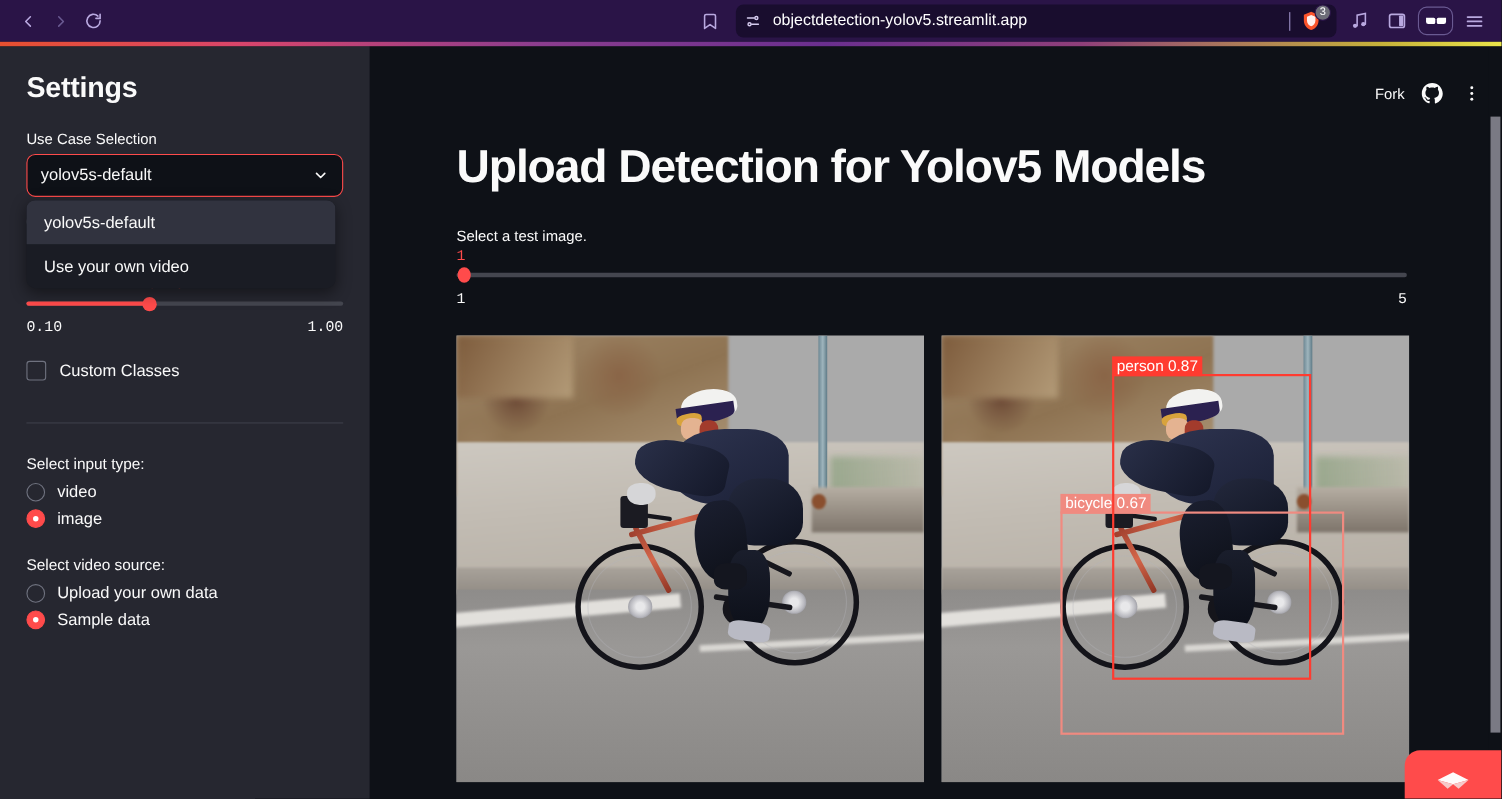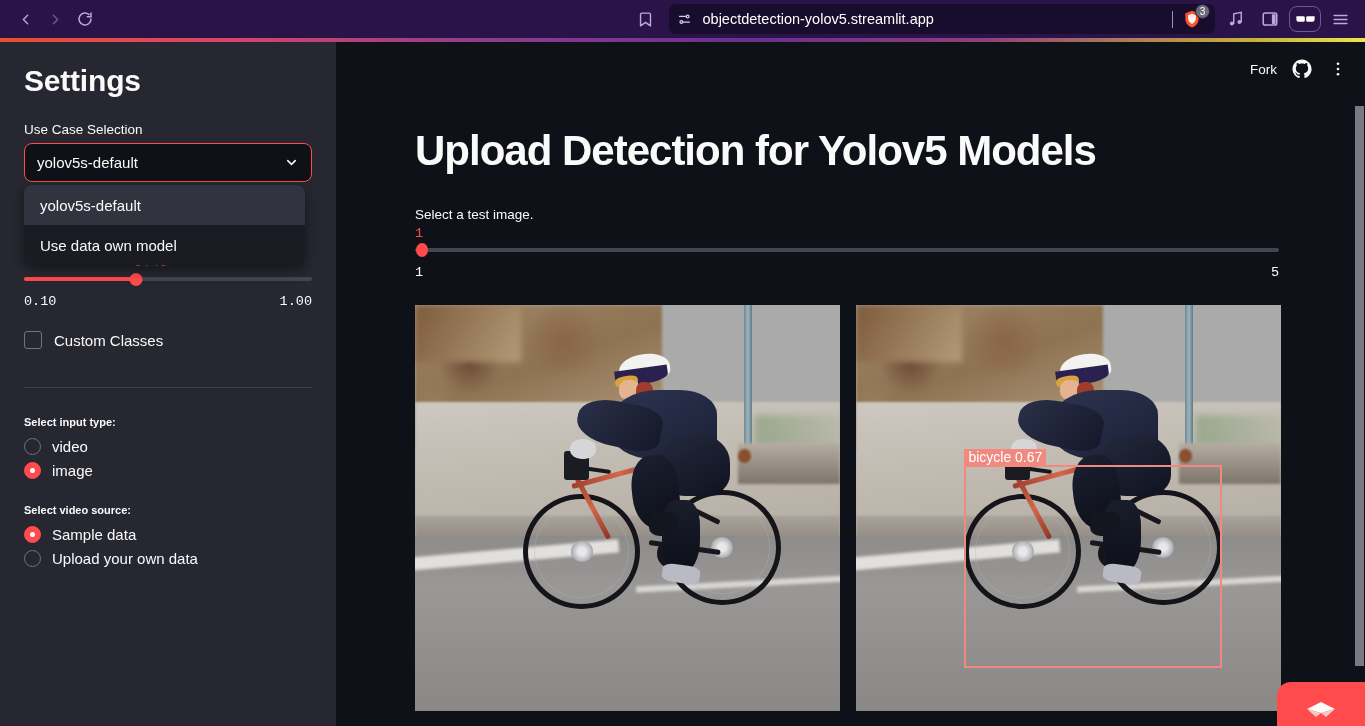--- a/index.html
+++ b/index.html
@@ -75,21 +75,21 @@
 
   
   #sidebar {
     position: absolute; top: 0; left: 0;
     width: 336px; height: 684px;
     background: #262730;
     padding: 22px 24px 0 24px;
     overflow: hidden;
   }
   #sidebar-title {
-    color: #fafafa; font-size: 30px; font-weight: 700;
+    color: #fafafa; font-size: 26px; font-weight: 700;
     letter-spacing: -0.2px;
     margin-bottom: 24px;
   }
   .field-label {
     color: #fafafa; font-size: 13.5px;
     margin-bottom: 6px;
   }
   #select-wrap { position: relative; }
   #select-box {
     height: 39px;
@@ -171,32 +171,32 @@
     border: 1.5px solid #6f727f; background: transparent;
     flex-shrink: 0;
   }
   .checkbox-label { color: #fafafa; font-size: 15px; }
 
   #sidebar-divider {
     height: 1px; background: #3d3f49;
     margin-top: 38px; margin-bottom: 28px;
   }
   .section-label {
-    color: #fafafa; font-size: 11px; margin-bottom: 10px; font-weight: bold;
+    color: #fafafa; font-size: 14px; margin-bottom: 10px;
   }
   #input-source-block { margin-top: 25px; }
 
   
   #main {
     position: absolute; top: 0; left: 336px;
     width: 1029px; height: 684px;
     overflow: hidden;
   }
   #main-toolbar {
-    position: absolute; top: 0; right: 16px;
+    position: absolute; top: 16px; right: 16px;
     height: 54px; display: flex; align-items: center; gap: 14px;
   }
   #fork-label { color: #fafafa; font-size: 13.5px; cursor: pointer; }
   .toolbar-icon {
     width: 22px; height: 22px;
     display: flex; align-items: center; justify-content: center;
     cursor: pointer;
   }
   #main-content { padding: 85px 79px 0 79px; }
   #page-title {
@@ -455,21 +455,21 @@
         <svg width="15" height="15" viewBox="0 0 24 24" fill="none" stroke="#fafafa" stroke-width="2.4" stroke-linecap="round" stroke-linejoin="round">
           <polyline points="6 9 12 15 18 9"></polyline>
         </svg>
       </div>
 
       <div id="dropdown-list">
         <div class="dropdown-option hovered">
           <span>yolov5s-default</span>
         </div>
         <div class="dropdown-option">
-          <span>Use data own model</span>
+          <span>Use your own video</span>
         </div>
       </div>
     </div>
 
     <div id="device-block">
       <div class="radio-row">
         <div class="radio-outer"></div>
         <span class="radio-label dim">cuda</span>
       </div>
     </div>
@@ -505,28 +505,28 @@
         <div class="radio-outer checked">
           <div class="radio-dot"></div>
         </div>
         <span class="radio-label">image</span>
       </div>
     </div>
 
     <div id="input-source-block">
       <div class="section-label">Select video source:</div>
       <div class="radio-row">
+        <div class="radio-outer"></div>
+        <span class="radio-label">Upload your own data</span>
+      </div>
+      <div class="radio-row">
         <div class="radio-outer checked">
           <div class="radio-dot"></div>
         </div>
         <span class="radio-label">Sample data</span>
-      </div>
-      <div class="radio-row">
-        <div class="radio-outer"></div>
-        <span class="radio-label">Upload your own data</span>
       </div>
     </div>
   </div>
 
   <div id="main">
 
     <div id="main-toolbar">
       <span id="fork-label">Fork</span>
       <div class="toolbar-icon">
         <svg width="20" height="20" viewBox="0 0 24 24" fill="#fafafa">
@@ -647,20 +647,23 @@
             <div class="bk body-part" style="left:36.5%; top:33%; width:6%; height:5%; background:#d6d6d8; border-radius:45%;"></div>
             <div class="bk body-part" style="left:58%; top:32%; width:16%; height:15%; background:linear-gradient(150deg,#23283c,#0f1320); border-radius:40% 45% 35% 35%;"></div>
             <div class="bk body-part" style="left:51%; top:37%; width:11%; height:18%; background:linear-gradient(160deg,#1b1f30,#0d1018); border-radius:45% 40% 40% 45%; transform:rotate(-6deg);"></div>
             <div class="bk body-part" style="left:58%; top:48%; width:9%; height:18%; background:linear-gradient(175deg,#1a1e2c,#0c0f18); border-radius:35% 35% 45% 45%;"></div>
             <div class="bk body-part" style="left:55%; top:51%; width:7%; height:6%; background:#14161f; border-radius:35%;"></div>
             <div class="bk body-part" style="left:58%; top:64%; width:9%; height:4.5%; background:#b9bac4; border-radius:30%; transform:rotate(8deg);"></div>
 
             <div class="det-box" style="left:25.5%; top:39.5%; width:60.5%; height:50%; border-color:#f08a80;">
               <span class="det-label" style="background:#f08a80;">bicycle  0.67</span>
             </div>
+            <div class="det-box" style="left:36.5%; top:8.5%; width:42.5%; height:68.5%; border-color:#ff3b30;">
+              <span class="det-label" style="background:#ff3b30;">person  0.87</span>
+            </div>
           </div>
         </div>
 
       </div>
     </div>
 
     <div id="manage-btn">
       <svg width="30" height="20" viewBox="0 0 30 20">
         <path d="M15 2 L29 9 L15 13 L1 9 Z" fill="#ffffff" opacity=".98"></path>
         <path d="M15 13 L1 9 L10 17 Z" fill="#f6c9c9"></path>

